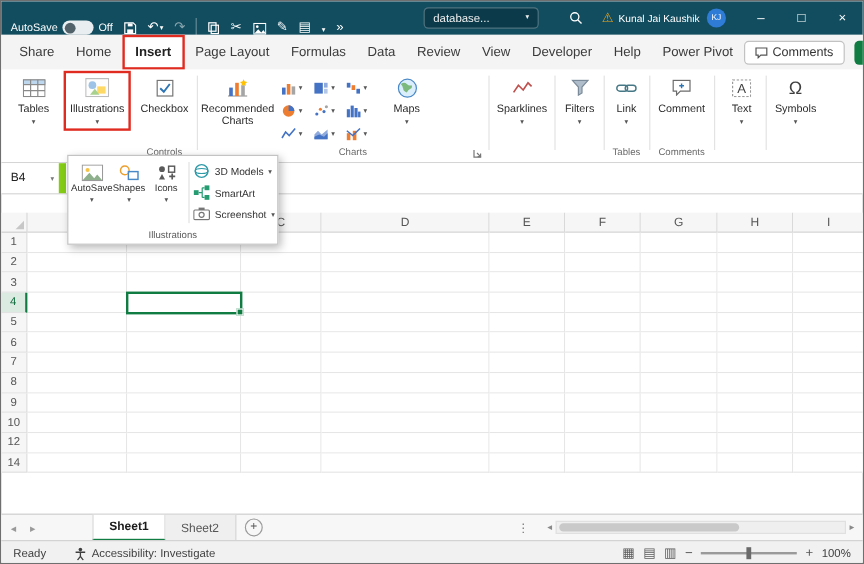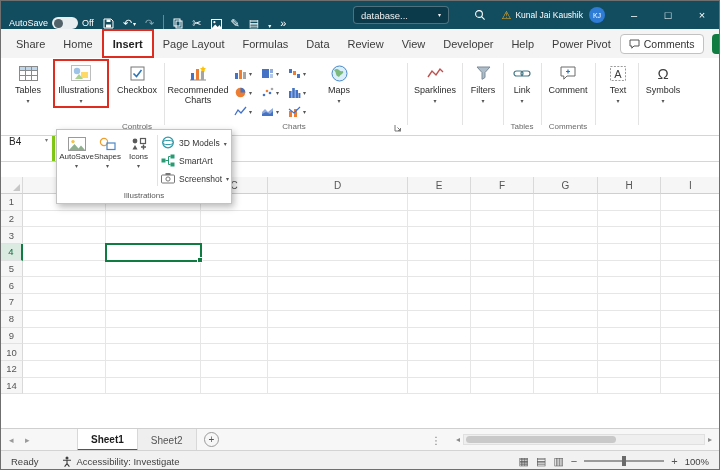--- a/index.html
+++ b/index.html
@@ -62,21 +62,21 @@
   .mitem-v .micon{height:17px;display:flex;align-items:center;}
   .mitem-v .bchev{font-size:6px;color:#555;margin-top:1px;}
   .illvline{width:1px;background:#e2e2e2;margin:2px 3px;}
   .illright{display:flex;flex-direction:column;justify-content:center;gap:3px;}
   .mitem-h{display:flex;align-items:center;gap:4px;font-size:8.5px;color:#333;}
   .mitem-h .bchev{font-size:6px;color:#555;}
   .illfooter{height:15px;font-size:8px;color:#5a5a5a;display:flex;align-items:center;justify-content:center;}
 
   
   .formulabar{position:absolute;left:0;top:135px;width:100%;height:26px;border-bottom:1px solid #d6d6d6;display:flex;background:#fff;}
-  .namebox{width:54px;border-right:3px solid #84cc16;font-size:10px;color:#222;display:flex;align-items:flex-start;padding:0 4px 0 8px;justify-content:space-between;}
+  .namebox{width:54px;border-right:6px solid #84cc16;font-size:10px;color:#222;display:flex;align-items:center;padding:0 4px 0 8px;justify-content:space-between;}
   .namebox .bchev{font-size:6px;color:#777;}
   .finput{flex:1;}
 
   
   .grid{position:absolute;left:0;top:176px;width:720px;height:251px;font-size:10px;overflow:hidden;}
   .grow{display:flex;height:16.7px;}
   .grow.header{height:17px;}
   .hcell{background:#f6f6f6;border-right:1px solid #d9d9d9;border-bottom:1px solid #cfcfcf;color:#555;
          display:flex;align-items:center;justify-content:center;font-size:10px;}
   .hcell.corner{position:relative;}

